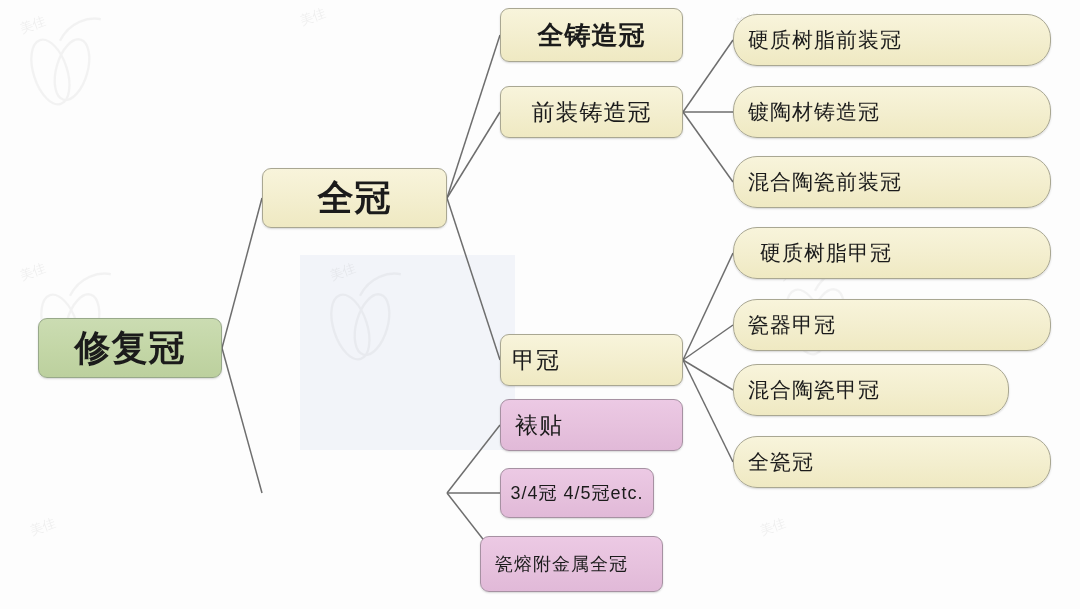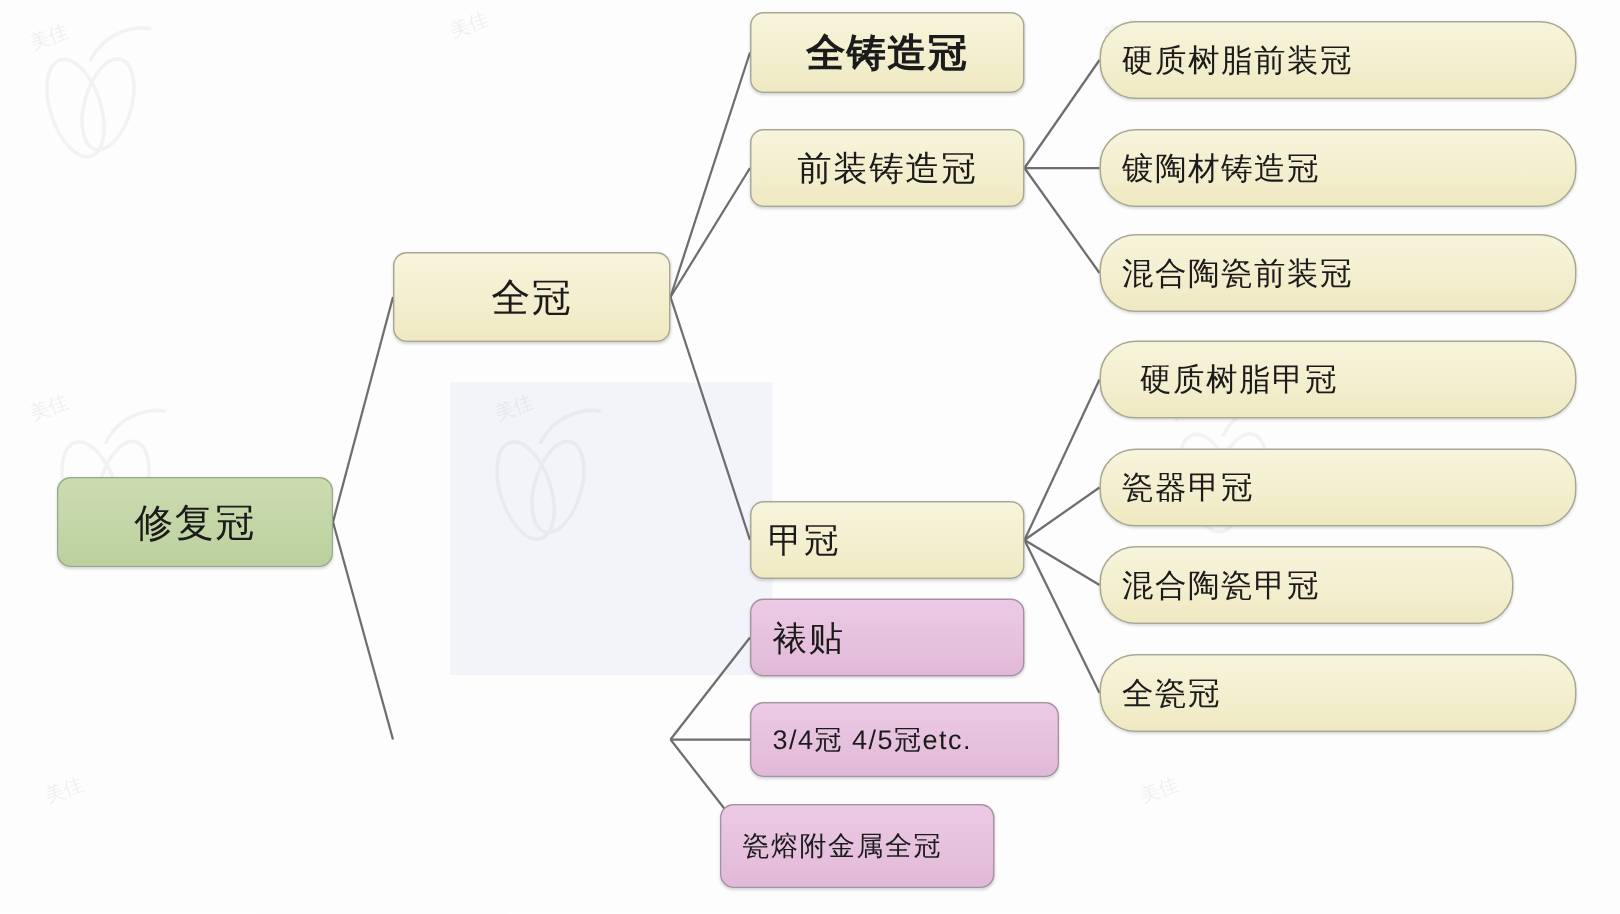--- a/index.html
+++ b/index.html
@@ -71,21 +71,21 @@
     border-color: #98a98a;
   }
   .c-cream {
     background: linear-gradient(180deg,#f8f4db 0%, #f3eece 55%, #efe9c2 100%);
     border-color: #a9a792;
   }
   .c-pink {
     background: linear-gradient(180deg,#ecc9e4 0%, #e6c1dd 55%, #e1b9d8 100%);
     border-color: #a691a2;
   }
-  .size-xl  { font-size: 26px; font-weight: 400; }
+  .size-xl  { font-size: 36px; font-weight: 700; }
   .size-lg  { font-size: 26px; font-weight: 700; }
   .size-md  { font-size: 23px; font-weight: 500; }
   .size-sm  { font-size: 21px; font-weight: 500; border-radius: 24px; }
   .size-xs  { font-size: 18px; font-weight: 500; }
   .center { justify-content: center; }
 </style>
 </head>
 <body>
 
 <div id="canvas">
@@ -168,21 +168,21 @@
   </div>
   <div class="node c-cream center size-md" style="left:500px; top:86px; width:183px; height:52px;">
     <span class="label">前装铸造冠</span>
   </div>
   <div class="node c-cream size-md" style="left:500px; top:334px; width:183px; height:52px;padding-left:11px;">
     <span class="label">甲冠</span>
   </div>
   <div class="node c-pink size-md" style="left:500px; top:399px; width:183px; height:52px;">
     <span class="label">裱贴</span>
   </div>
-  <div class="node c-pink size-xs" style="left:500px; top:468px; width:206px; height:50px;">
+  <div class="node c-pink size-xs" style="left:500px; top:468px; width:154px; height:50px;justify-content:center;">
     <span class="label">3/4冠  4/5冠etc.</span>
   </div>
   <div class="node c-pink size-xs" style="left:480px; top:536px; width:183px; height:56px;">
     <span class="label">瓷熔附金属全冠</span>
   </div>
 
   <div class="node c-cream size-sm" style="left:733px; top:14px; width:318px; height:52px;">
     <span class="label">硬质树脂前装冠</span>
   </div>
   <div class="node c-cream size-sm" style="left:733px; top:86px; width:318px; height:52px;">

